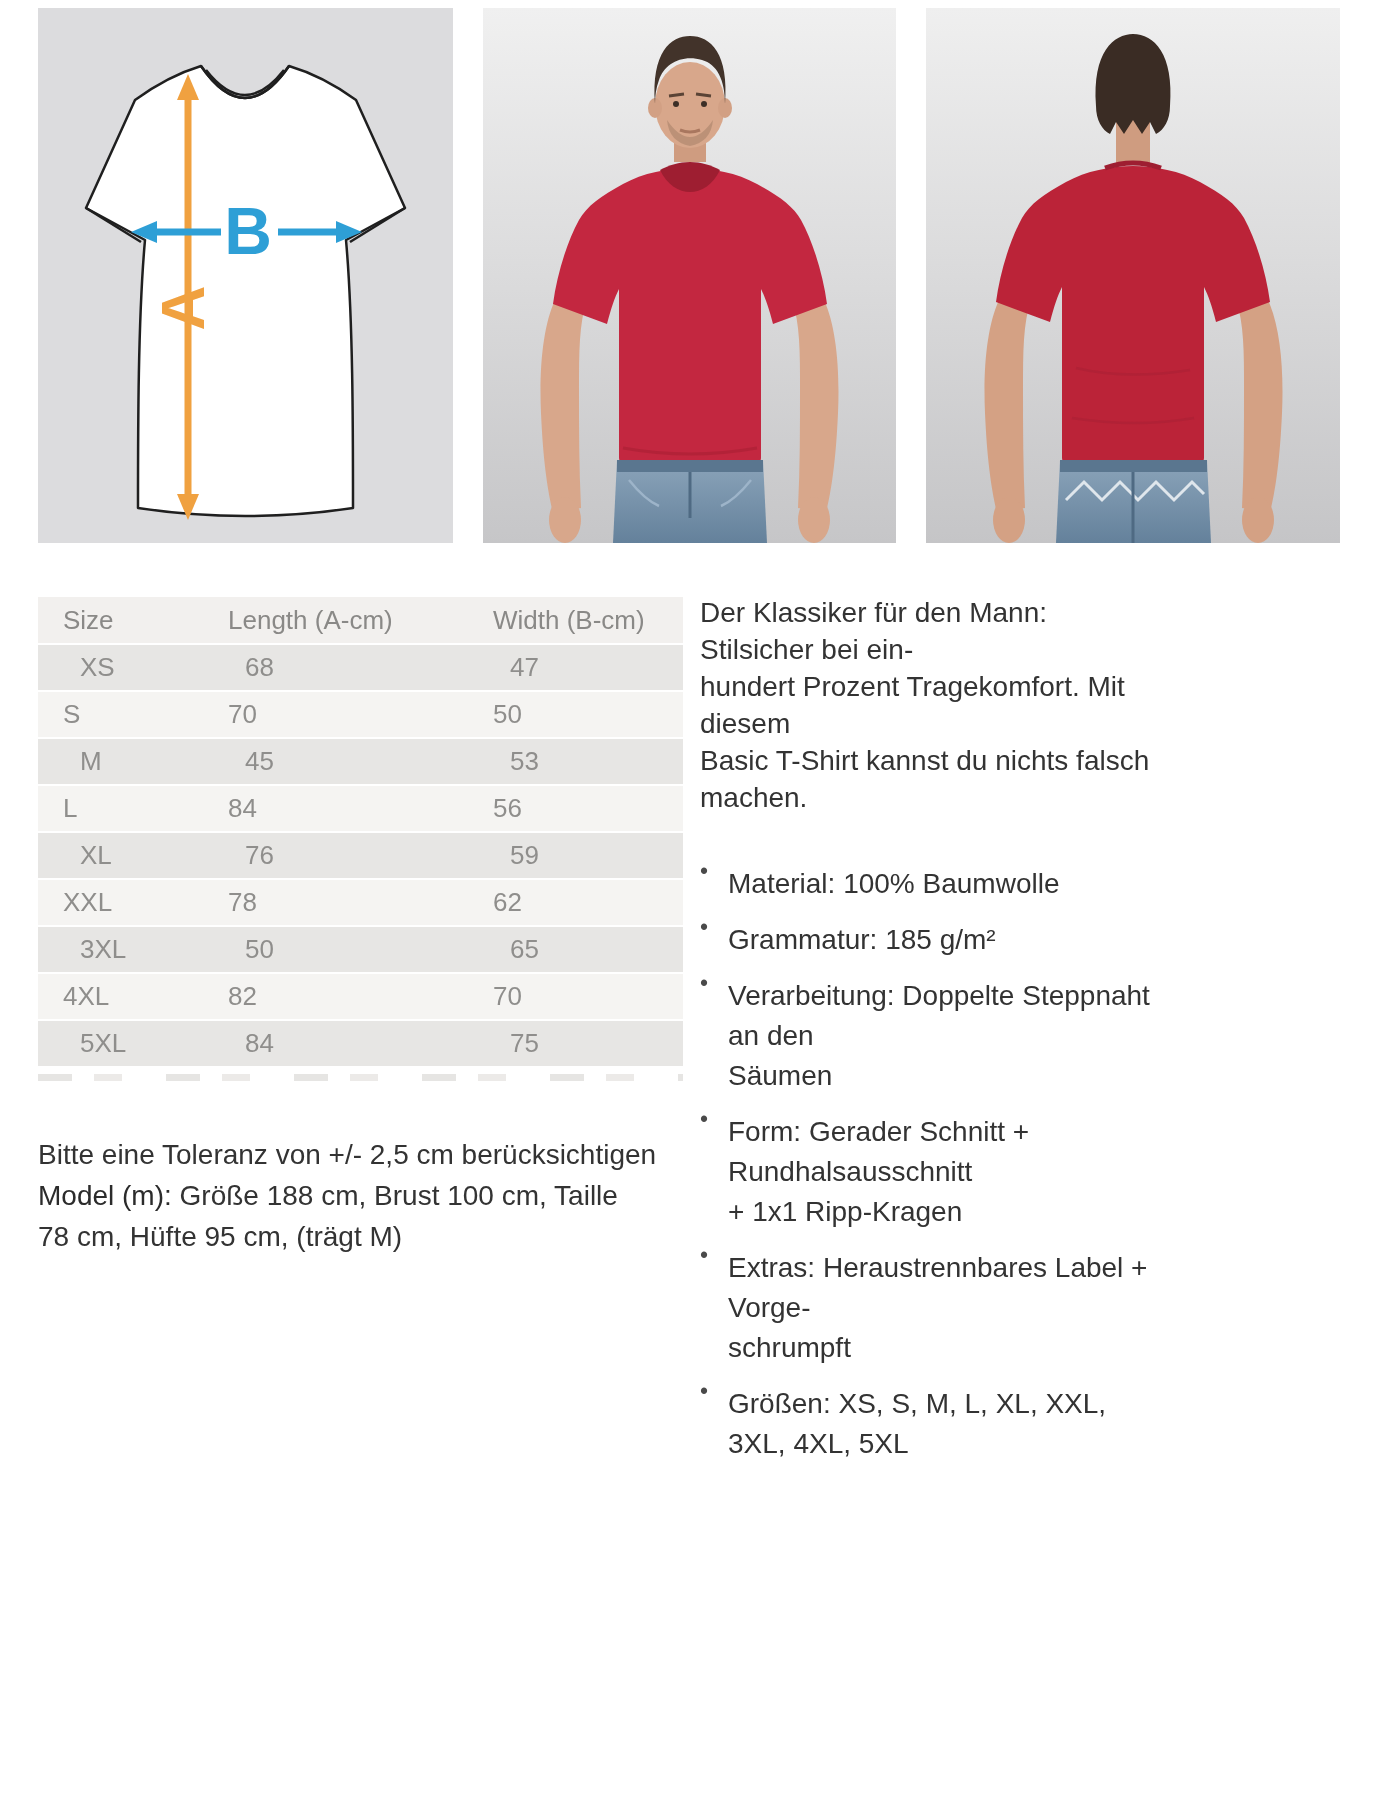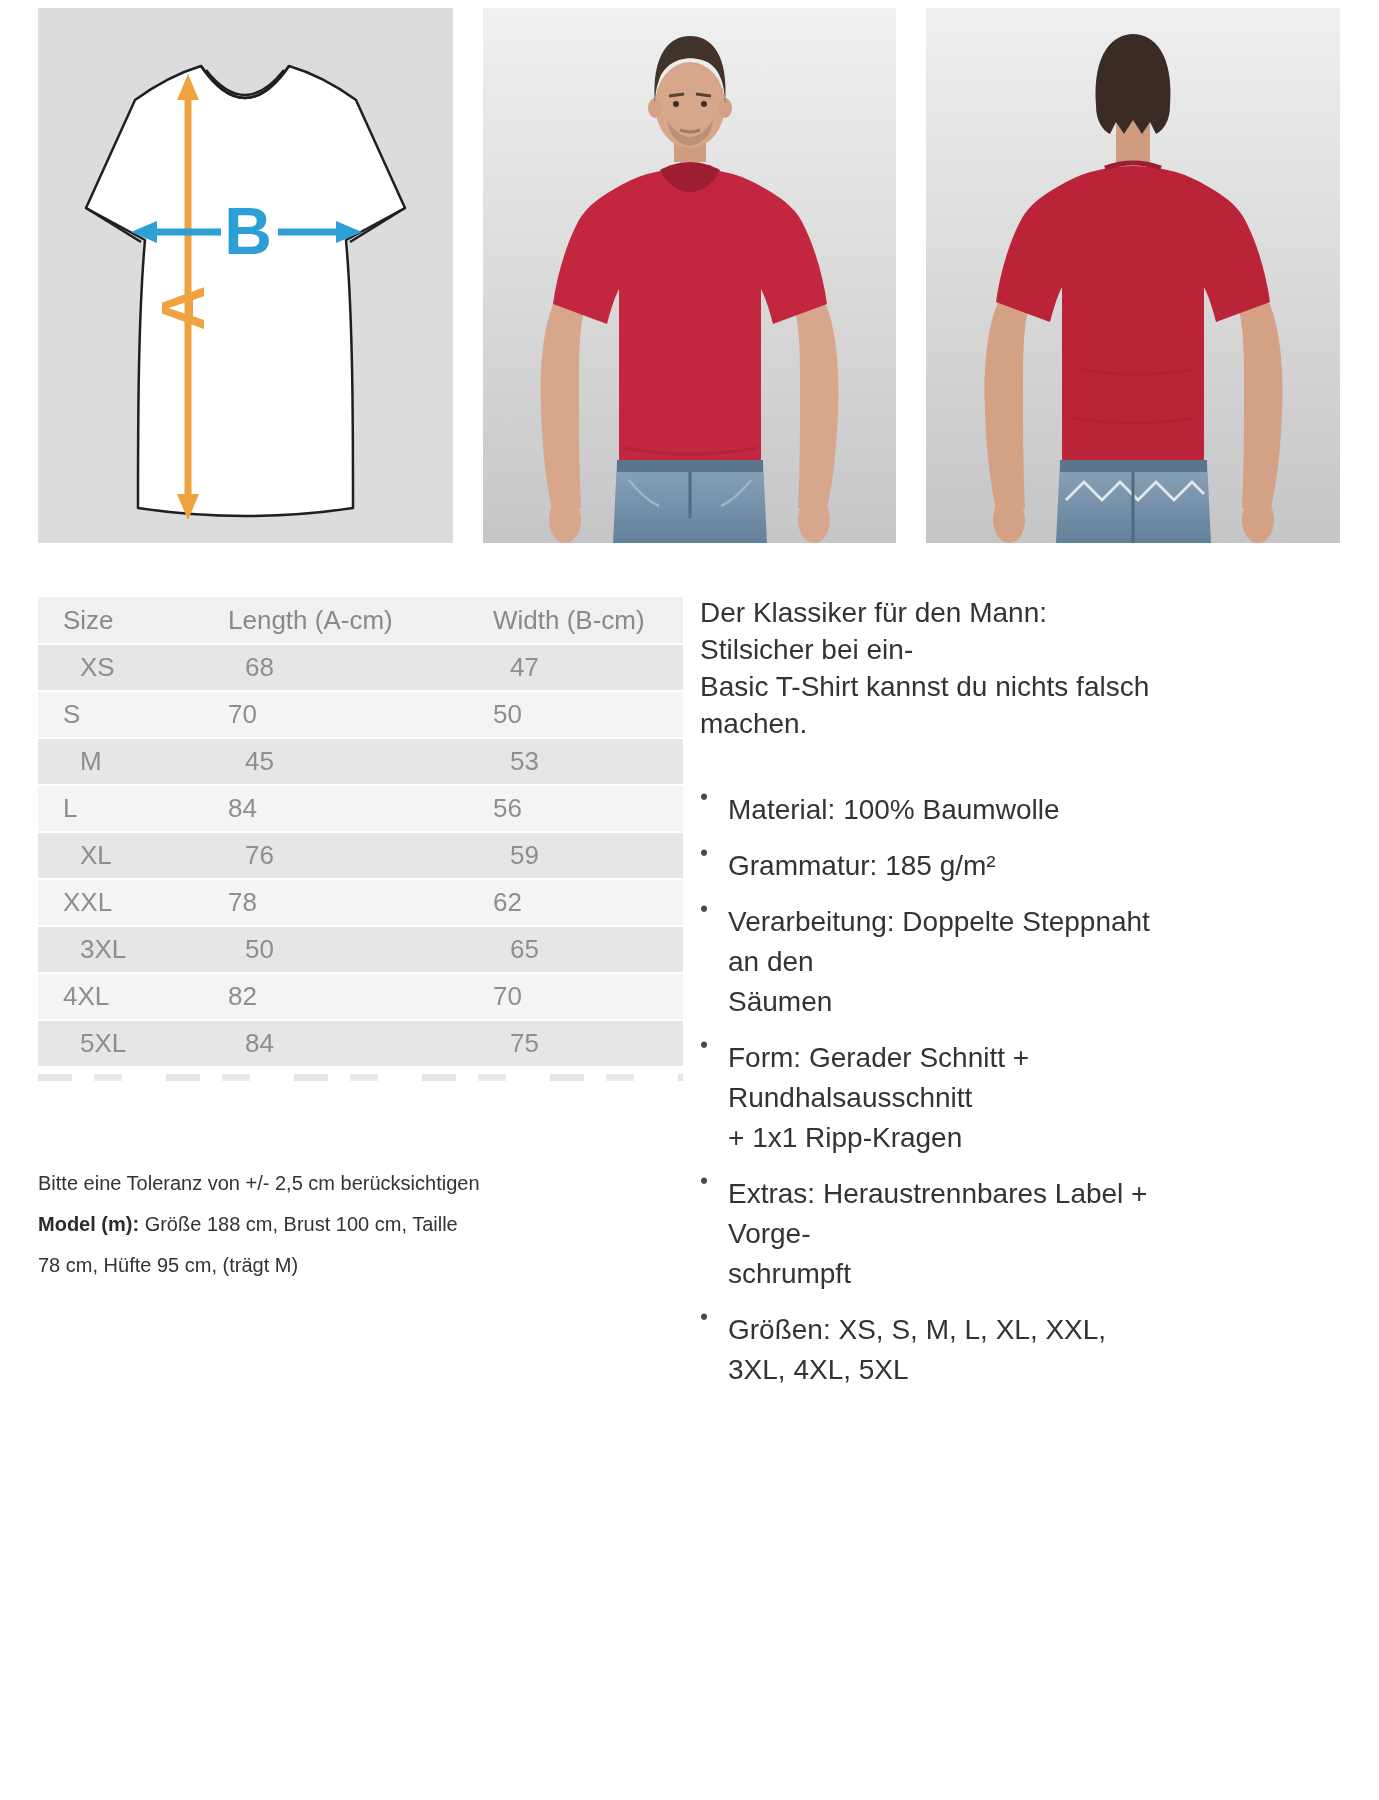--- a/index.html
+++ b/index.html
@@ -33,23 +33,23 @@
   .desc{position:absolute;left:700px;top:594px;width:452px;
         font-size:28px;color:#333333;}
   .intro{line-height:37px;}
   .bullets{margin-top:32px;}
   .bullet{display:flex;line-height:40px;}
   .bullet .dot{width:28px;flex:0 0 28px;color:#4a4a4a;font-size:23px;
                padding-top:3px;}
   .bullet .btext{flex:1;margin-top:16px;}
 
   
-  .note{position:absolute;left:38px;top:1163px;width:630px;
-        font-size:20px;line-height:41px;color:#333333;}
-  .note .bold{font-weight:bold;color:#2b2b2b;}
+  .note{position:absolute;left:38px;top:1134px;width:630px;
+        font-size:28px;line-height:41px;color:#333333;}
+  .note .bold{font-weight:normal;color:#2b2b2b;}
 </style>
 </head>
 <body>
 
 <div class="canvas">
 
   <div class="panel" id="diagram-panel">
     <svg viewBox="0 0 415 535">
 
       <g fill="#ffffff" stroke="#1f1f1f" stroke-width="2.5" stroke-linejoin="round">
@@ -235,20 +235,21 @@
           <div class="tcell c1">84</div>
           <div class="tcell c2">75</div>
         </div>
       </div>
   </div>
   <div class="cutoff-row"></div>
 
   <div class="desc">
     <div class="intro">
         <div>Der Klassiker für den Mann: Stilsicher bei ein-</div>
+        <div>hundert Prozent Tragekomfort. Mit diesem</div>
         <div>Basic T-Shirt kannst du nichts falsch machen.</div>
       </div>
     <div class="bullets">
         <div class="bullet">
           <span class="dot">•</span>
           <span class="btext">Material: 100% Baumwolle</span>
         </div>
         <div class="bullet">
           <span class="dot">•</span>
           <span class="btext">Grammatur: 185 g/m²</span>

